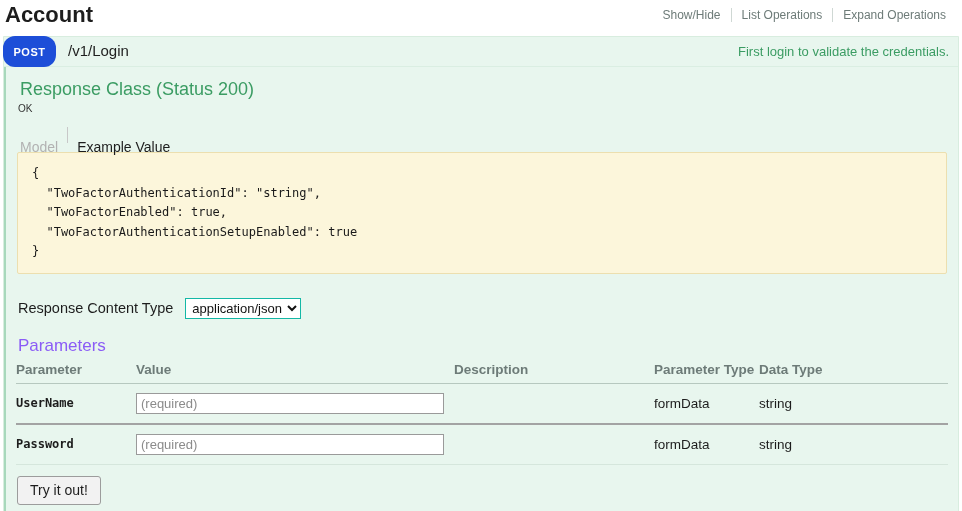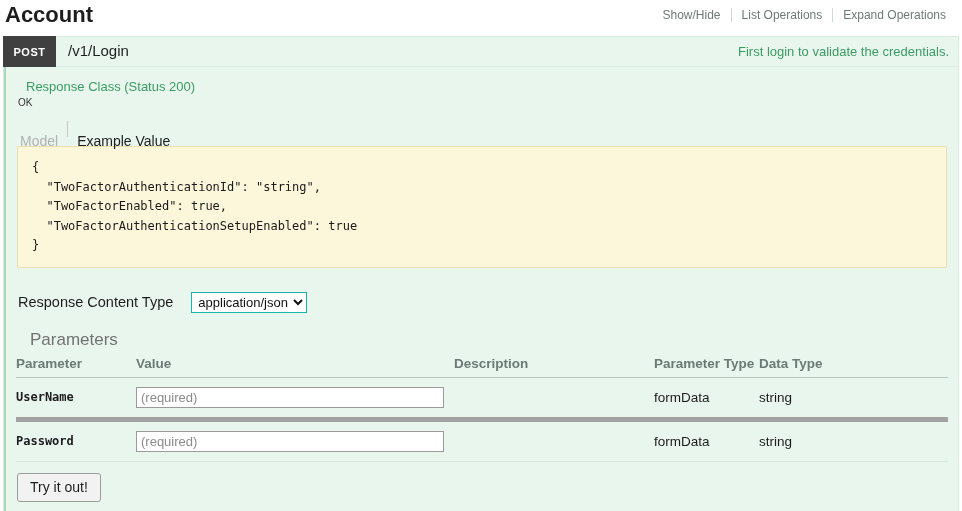--- a/index.html
+++ b/index.html
@@ -70,29 +70,29 @@
     background: #e8f6ee;
     border-bottom: 1px solid #daeee2;
     box-sizing: border-box;
   }
   .http-method {
     position: absolute;
     left: -1px;
     top: -1px;
     width: 53px;
     height: 31px;
-    background: #404040;
+    background: #1d4ed8;
     color: #ffffff;
     font-size: 11px;
     font-weight: bold;
     letter-spacing: .5px;
     display: flex;
     align-items: center;
     justify-content: center;
-    border-radius: 0;
+    border-radius: 12px;
   }
   .op-path {
     position: absolute;
     left: 64px;
     top: 5px;
     font-size: 15px;
     color: #1f1f1f;
   }
   .op-summary {
     position: absolute;
@@ -105,23 +105,23 @@
   .op-body {
     position: relative;
     background: #e8f6ee;
     border-left: 2px solid #a7d8bb;
     padding: 10px 10px 20px 10px;
     min-height: 420px;
     box-sizing: border-box;
   }
 
   .section-title {
-    font-size: 13px;
+    font-size: 18px;
     color: #3b9c63;
-    margin: 2px 0 3px 10px;
+    margin: 2px 0 3px 4px;
     font-weight: normal;
   }
   .response-desc {
     font-size: 10px;
     color: #333333;
     margin: 0 0 12px 2px;
   }
 
   
   .model-tabs {
@@ -160,55 +160,55 @@
     box-sizing: border-box;
   }
 
   .content-type-row {
     display: flex;
     align-items: center;
     margin: 24px 0 0 2px;
     font-size: 14.5px;
     color: #1d1d1d;
   }
-  .content-type-row label { margin-right: 18px; }
+  .content-type-row label { margin-right: 12px; }
   .ct-select {
     font-family: "Liberation Sans", sans-serif;
     font-size: 13px;
     padding: 1px 2px;
     border: 1px solid #14b8a6;
     background: #ffffff;
     color: #111111;
     height: 21px;
     border-radius: 0;
   }
 
   .params-title {
     font-size: 17px;
-    color: #737373;
-    margin: 17px 0 6px 14px;
+    color: #8b5cf6;
+    margin: 17px 0 6px 2px;
     font-weight: normal;
   }
 
   table.params {
     width: 100%;
     border-collapse: collapse;
     font-size: 13.5px;
   }
   table.params thead th {
     text-align: left;
     font-weight: bold;
     color: #6d7b78;
     padding: 0 0 6px 0;
     border-bottom: 1px solid #b6c8bf;
     font-size: 13.5px;
   }
   table.params tbody td {
     padding: 9px 0 9px 0;
-    border-bottom: 5px solid #a3a3a3;
+    border-bottom: 2px solid #a3a3a3;
     vertical-align: middle;
     color: #1d1d1d;
   }
   table.params tbody tr:last-child td { border-bottom: 1px solid #d5e6dc; }
   td.param-name {
     font-family: "DejaVu Sans Mono", "Liberation Mono", monospace;
     font-weight: bold;
     font-size: 12px;
     color: #111111;
     padding-left: 2px;

